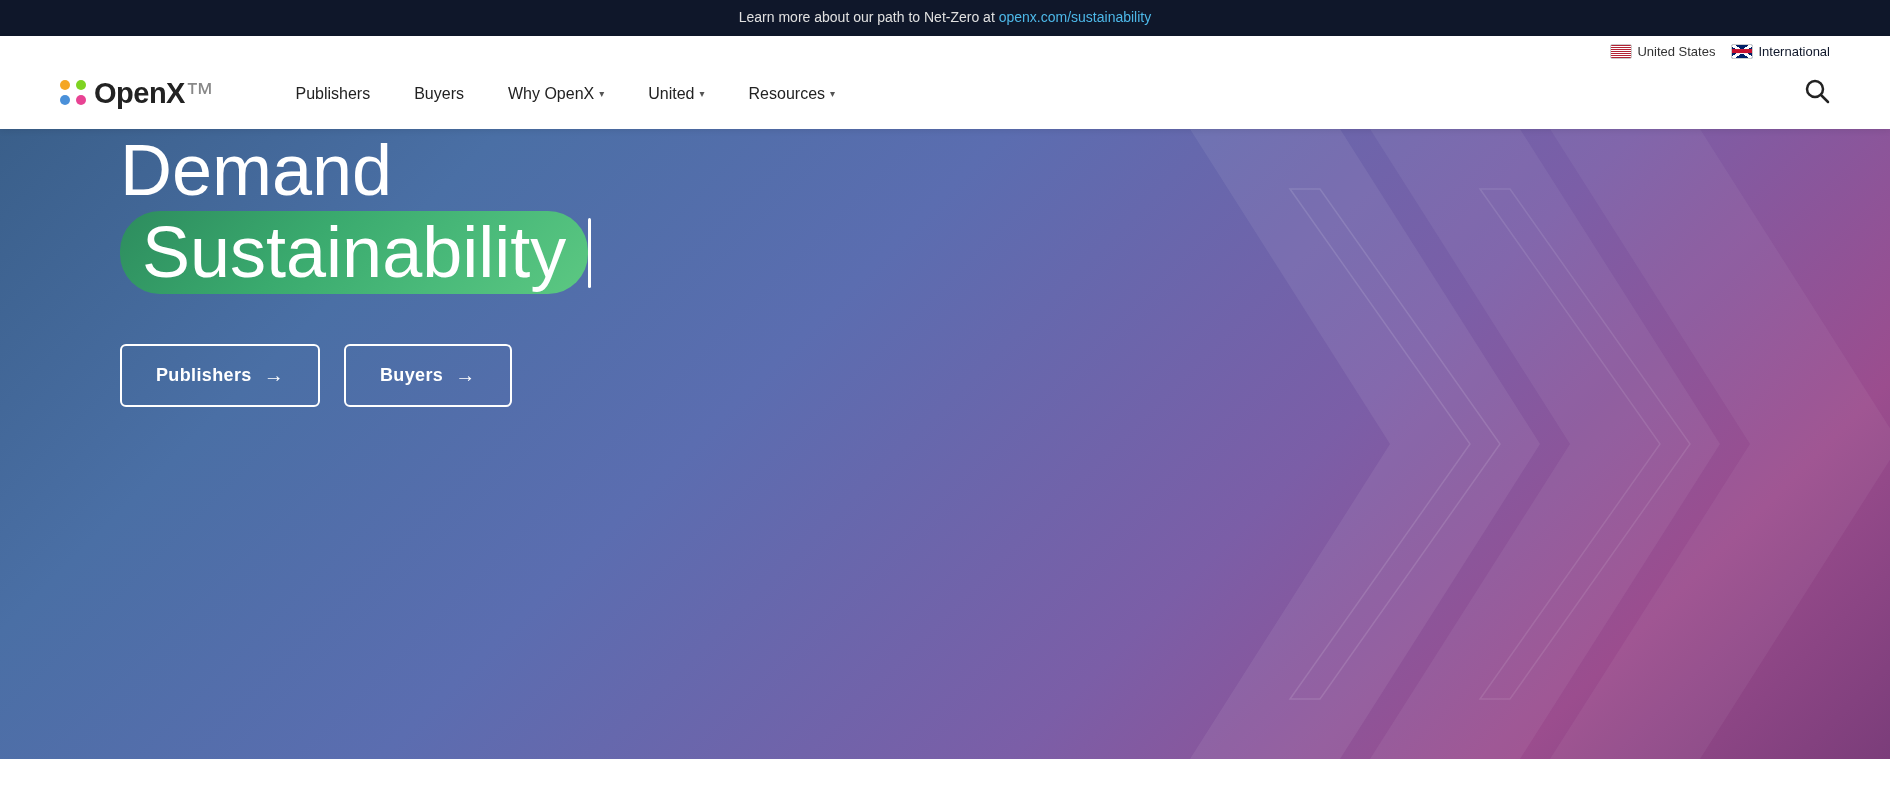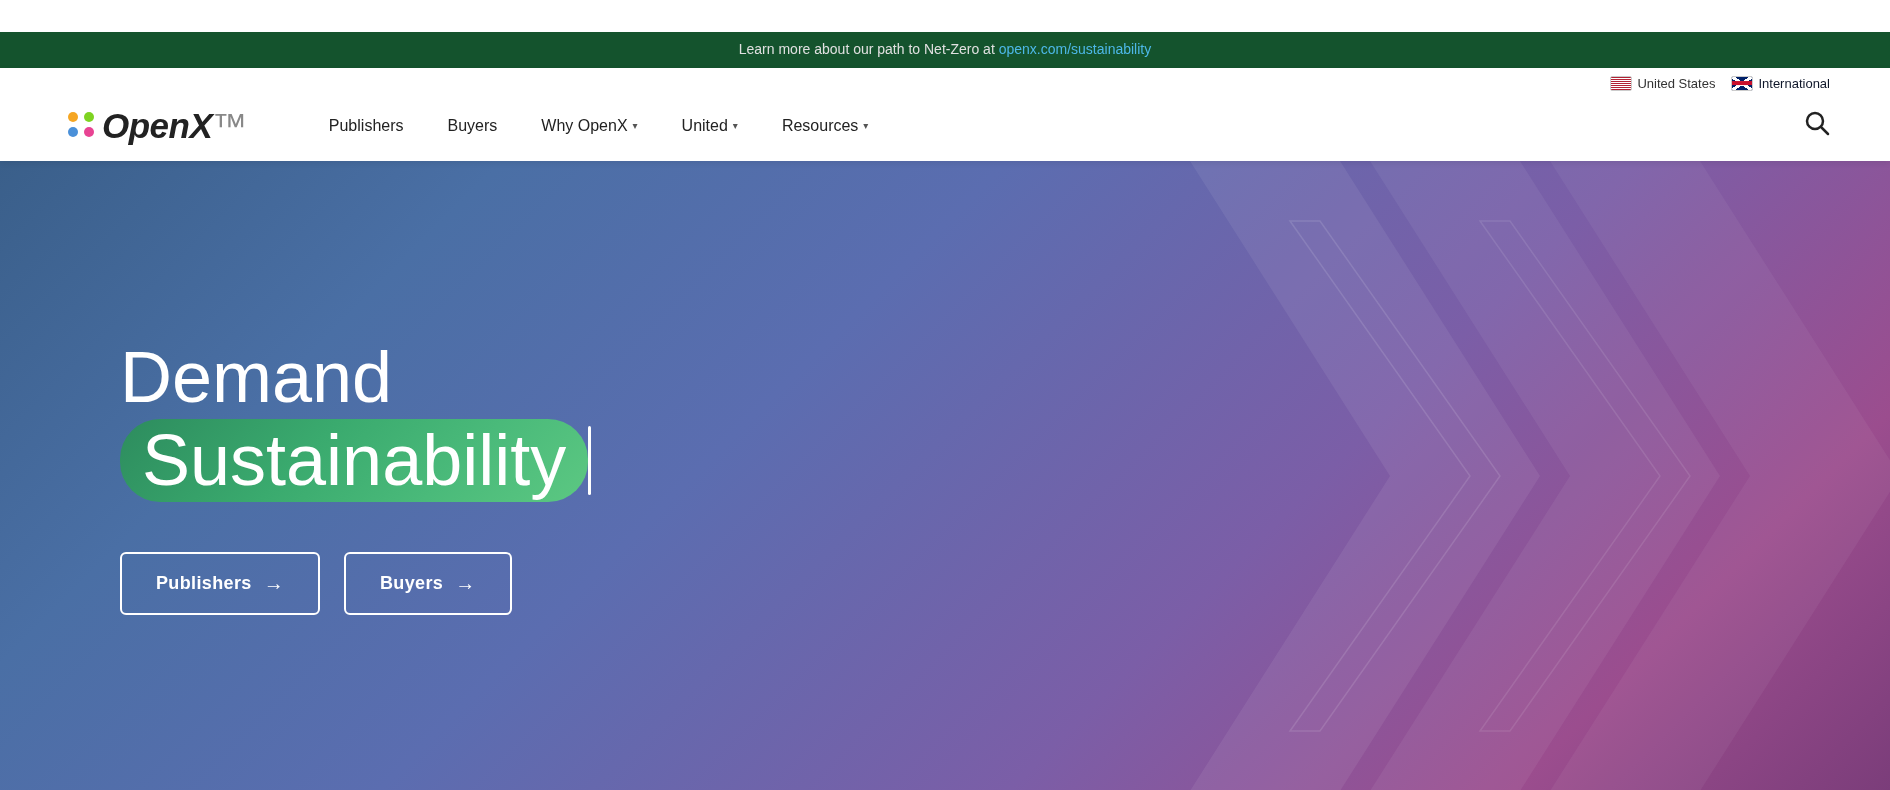--- a/index.html
+++ b/index.html
@@ -1,39 +1,37 @@
 <!DOCTYPE html>
 <html><head>
   <meta charset="utf-8">
   <style>
     * { margin: 0; padding: 0; box-sizing: border-box; }
     body { font-family: -apple-system, BlinkMacSystemFont, 'Segoe UI', Arial, sans-serif; width: 1890px; overflow-x: hidden; }
 
     
     .top-banner {
-      background: #14532d;
+      background: #0f172a;
       color: #e0e0e0;
       text-align: center;
       padding: 8px 20px;
       font-size: 14px;
       line-height: 1.4;
-      margin-top: 32px;
     }
     .top-banner a {
       color: #4db8e8;
       text-decoration: none;
     }
 
     
     .header {
       background: #fff;
       box-shadow: 0 2px 6px rgba(0,0,0,0.08);
       position: relative;
       z-index: 10;
-      padding-left: 8px;
     }
     .header-top {
       display: flex;
       justify-content: flex-end;
       padding: 8px 60px 0;
       gap: 16px;
       font-size: 13px;
       color: #333;
     }
     .header-top .locale-item {
@@ -141,21 +139,21 @@
     }
 
     
     .hero {
       position: relative;
       width: 1890px;
       height: 630px;
       background: linear-gradient(135deg, #3a5f8a 0%, #4a6fa5 20%, #5b6db0 40%, #7b5ea7 65%, #9b4d8e 85%, #7b3d7a 100%);
       overflow: hidden;
       display: flex;
-      align-items: center;
+      align-items: flex-start;
     }
 
     
     .hero-shapes {
       position: absolute;
       right: 0;
       top: 0;
       width: 900px;
       height: 100%;
       pointer-events: none;
@@ -243,25 +241,24 @@
       height: 28px;
       gap: 3px;
       margin-right: 4px;
     }
     .dot { border-radius: 50%; }
     .dot-tl { background: #f5a623; width: 10px; height: 10px; }
     .dot-tr { background: #7ed321; width: 10px; height: 10px; }
     .dot-bl { background: #4a90d9; width: 10px; height: 10px; }
     .dot-br { background: #e84393; width: 10px; height: 10px; }
     .logo-text {
-      font-size: 35px;
+      font-size: 29px;
       font-weight: 700;
       color: #222;
       letter-spacing: -0.5px;
-      font-style: italic;
     }
     .logo-text span { color: #888; font-weight: 300; }
   </style>
 </head>
 <body>
 
 <div class="top-banner">
   <span>Learn more about our path to Net-Zero at </span><a href="#">openx.com/sustainability</a>
 </div>
 

